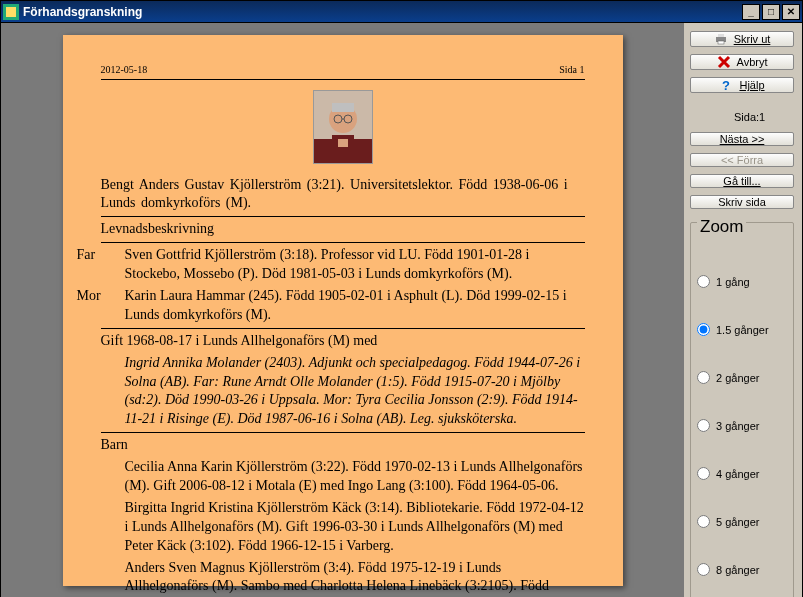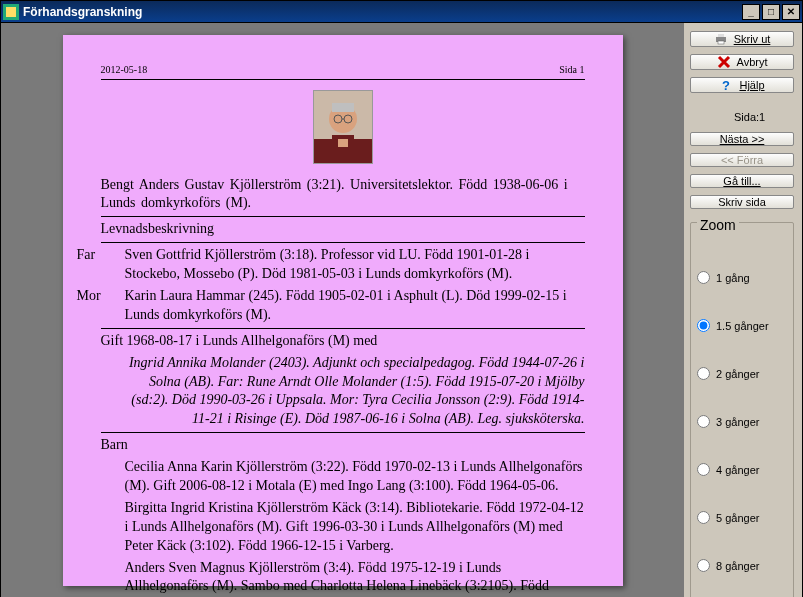--- a/index.html
+++ b/index.html
@@ -6,40 +6,40 @@
 .window{width:803px;height:597px;background:#cdc7bb;position:relative;border:1px solid #000;box-sizing:border-box;}
 .titlebar{height:21px;background:linear-gradient(to bottom,#0b2a5a,#0a3e8c);color:#fff;display:flex;align-items:center;padding:0 2px;border-bottom:1px solid #000;}
 .titlebar .ticon{width:16px;height:16px;margin-right:4px;display:inline-block;}
 .titlebar .ticon svg{display:block;}
 .titlebar .title{flex:1;font-weight:bold;font-size:12px;}
 .winbtns{display:flex;gap:2px;}
 .winbtn{width:16px;height:14px;background:#cdc7bb;border:1px solid #000;display:flex;align-items:center;justify-content:center;font-size:10px;font-weight:bold;color:#000;border-radius:0;}
 .winbtn span{pointer-events:none;}
 .body{display:flex;height:574px;}
 .preview{flex:1;background:#7a7a7a;padding:12px 24px;overflow:hidden;display:flex;justify-content:center;align-items:flex-start;}
-.page{width:560px;height:551px;background:#f0abfc;box-shadow:2px 2px 6px rgba(0,0,0,.5);padding:28px 38px 10px 38px;box-sizing:border-box;font-family:"Times New Roman",serif;color:#000;font-size:10px;line-height:1.35;}
+.page{width:560px;height:551px;background:#fdba74;box-shadow:2px 2px 6px rgba(0,0,0,.5);padding:28px 38px 10px 38px;box-sizing:border-box;font-family:"Times New Roman",serif;color:#000;font-size:10px;line-height:1.35;}
 .page .hdr{display:flex;justify-content:space-between;border-bottom:1px solid #000;padding-bottom:2px;font-size:10px;}
 .photo{display:flex;justify-content:center;margin:10px 0 12px 0;}
 .photo-box{width:58px;height:72px;background:#b88;border:1px solid #999;position:relative;overflow:hidden;}
 .photo-box svg{position:absolute;inset:0;}
 .hr{border-top:1px solid #000;margin-top:2px;}
 .small{font-size:14px;}
 .ital{font-style:italic;}
 .row{margin:3px 0;}
 .indent{padding-left:24px;text-indent:-24px;}
 .label1{display:inline-block;width:24px;}
 .sidebar{width:118px;background:#cdc7bb;padding:8px 8px 8px 6px;box-sizing:border-box;display:flex;flex-direction:column;gap:7px;}
 .btn{height:26px;border:1px solid #888;background:linear-gradient(#fdfdfd,#e2e0d8);display:flex;align-items:center;justify-content:center;gap:6px;font-size:11px;border-radius:2px;color:#000;user-select:none;}
 .btn .u{text-decoration:underline;}
 .btn .ico{width:14px;height:14px;display:inline-flex;}
 .btn[disabled]{color:#9a958a;}
 .sep{height:6px;}
 .side-row{display:flex;justify-content:flex-start;padding:4px 4px 2px 4px;margin-left:40px;}
 .group{border:1px solid #a09a8e;border-radius:2px;padding:6px 6px 4px 6px;margin-top:6px;}
-.group .legend{position:relative;top:-12px;background:#cdc7bb;padding:0 3px;font-size:14px;display:inline-block;}
+.group .legend{position:relative;top:-12px;background:#cdc7bb;padding:0 3px;font-size:17px;display:inline-block;}
 .radios{margin-top:-8px;}
 .radio{display:flex;align-items:center;gap:6px;padding:1px 0;font-size:11px;margin-top:33px;}
 .radio input{margin:0;}
 </style>
 </head>
 <body>
 
 <div class="window">
   <div class="titlebar">
     <span class="ticon">
@@ -89,21 +89,21 @@
         <div class="row small">Levnadsbeskrivning</div>
         <div class="hr"></div>
         <div class="row small indent">
           <span class="label1">Far</span><span>Sven  Gottfrid  Kjöllerström   (3:18).  Professor  vid  LU.  Född  1901-01-28   i Stockebo,  Mossebo   (P). Död  1981-05-03   i Lunds  domkyrkoförs   (M).</span>
         </div>
         <div class="row small indent">
           <span class="label1">Mor</span><span>Karin  Laura  Hammar   (245).  Född  1905-02-01   i Asphult   (L).  Död  1999-02-15   i Lunds domkyrkoförs   (M).</span>
         </div>
         <div class="hr"></div>
         <div class="row small">Gift  1968-08-17   i Lunds  Allhelgonaförs   (M)  med</div>
-        <div class="row small ital" style="padding-left:24px;text-align:right;">Ingrid  Annika  Molander   (2403).  Adjunkt  och  specialpedagog.  Född  1944-07-26   i Solna  (AB).  Far: Rune Arndt Olle Molander (1:5). Född 1915-07-20 i Mjölby (sd:2). Död 1990-03-26 i Uppsala. Mor: Tyra Cecilia Jonsson (2:9). Född 1914-11-21 i Risinge (E). Död 1987-06-16 i Solna (AB). Leg. sjuksköterska.</div>
+        <div class="row small ital" style="padding-left:24px;">Ingrid  Annika  Molander   (2403).  Adjunkt  och  specialpedagog.  Född  1944-07-26   i Solna  (AB).  Far: Rune Arndt Olle Molander (1:5). Född 1915-07-20 i Mjölby (sd:2). Död 1990-03-26 i Uppsala. Mor: Tyra Cecilia Jonsson (2:9). Född 1914-11-21 i Risinge (E). Död 1987-06-16 i Solna (AB). Leg. sjuksköterska.</div>
         <div class="hr"></div>
         <div class="row small">Barn</div>
         <div class="row small" style="padding-left:24px;"><span>Cecilia  Anna  Karin  Kjöllerström   (3:22).  Född  1970-02-13   i Lunds  Allhelgonaförs   (M).  Gift 2006-08-12 i Motala (E) med Ingo Lang (3:100). Född 1964-05-06.</span></div>
         <div class="row small" style="padding-left:24px;"><span>Birgitta  Ingrid  Kristina  Kjöllerström   Käck   (3:14).  Bibliotekarie.  Född  1972-04-12   i Lunds Allhelgonaförs   (M).   Gift 1996-03-30 i Lunds Allhelgonaförs (M) med Peter Käck (3:102). Född 1966-12-15 i Varberg.</span></div>
         <div class="row small" style="padding-left:24px;"><span>Anders  Sven  Magnus  Kjöllerström   (3:4).  Född  1975-12-19   i Lunds  Allhelgonaförs   (M).  Sambo med Charlotta Helena Linebäck (3:2105). Född 1978-07-24 i Turinge (AB).</span></div>
       </div>
     </div>
 
     <div class="sidebar">
       <div class="btn">

